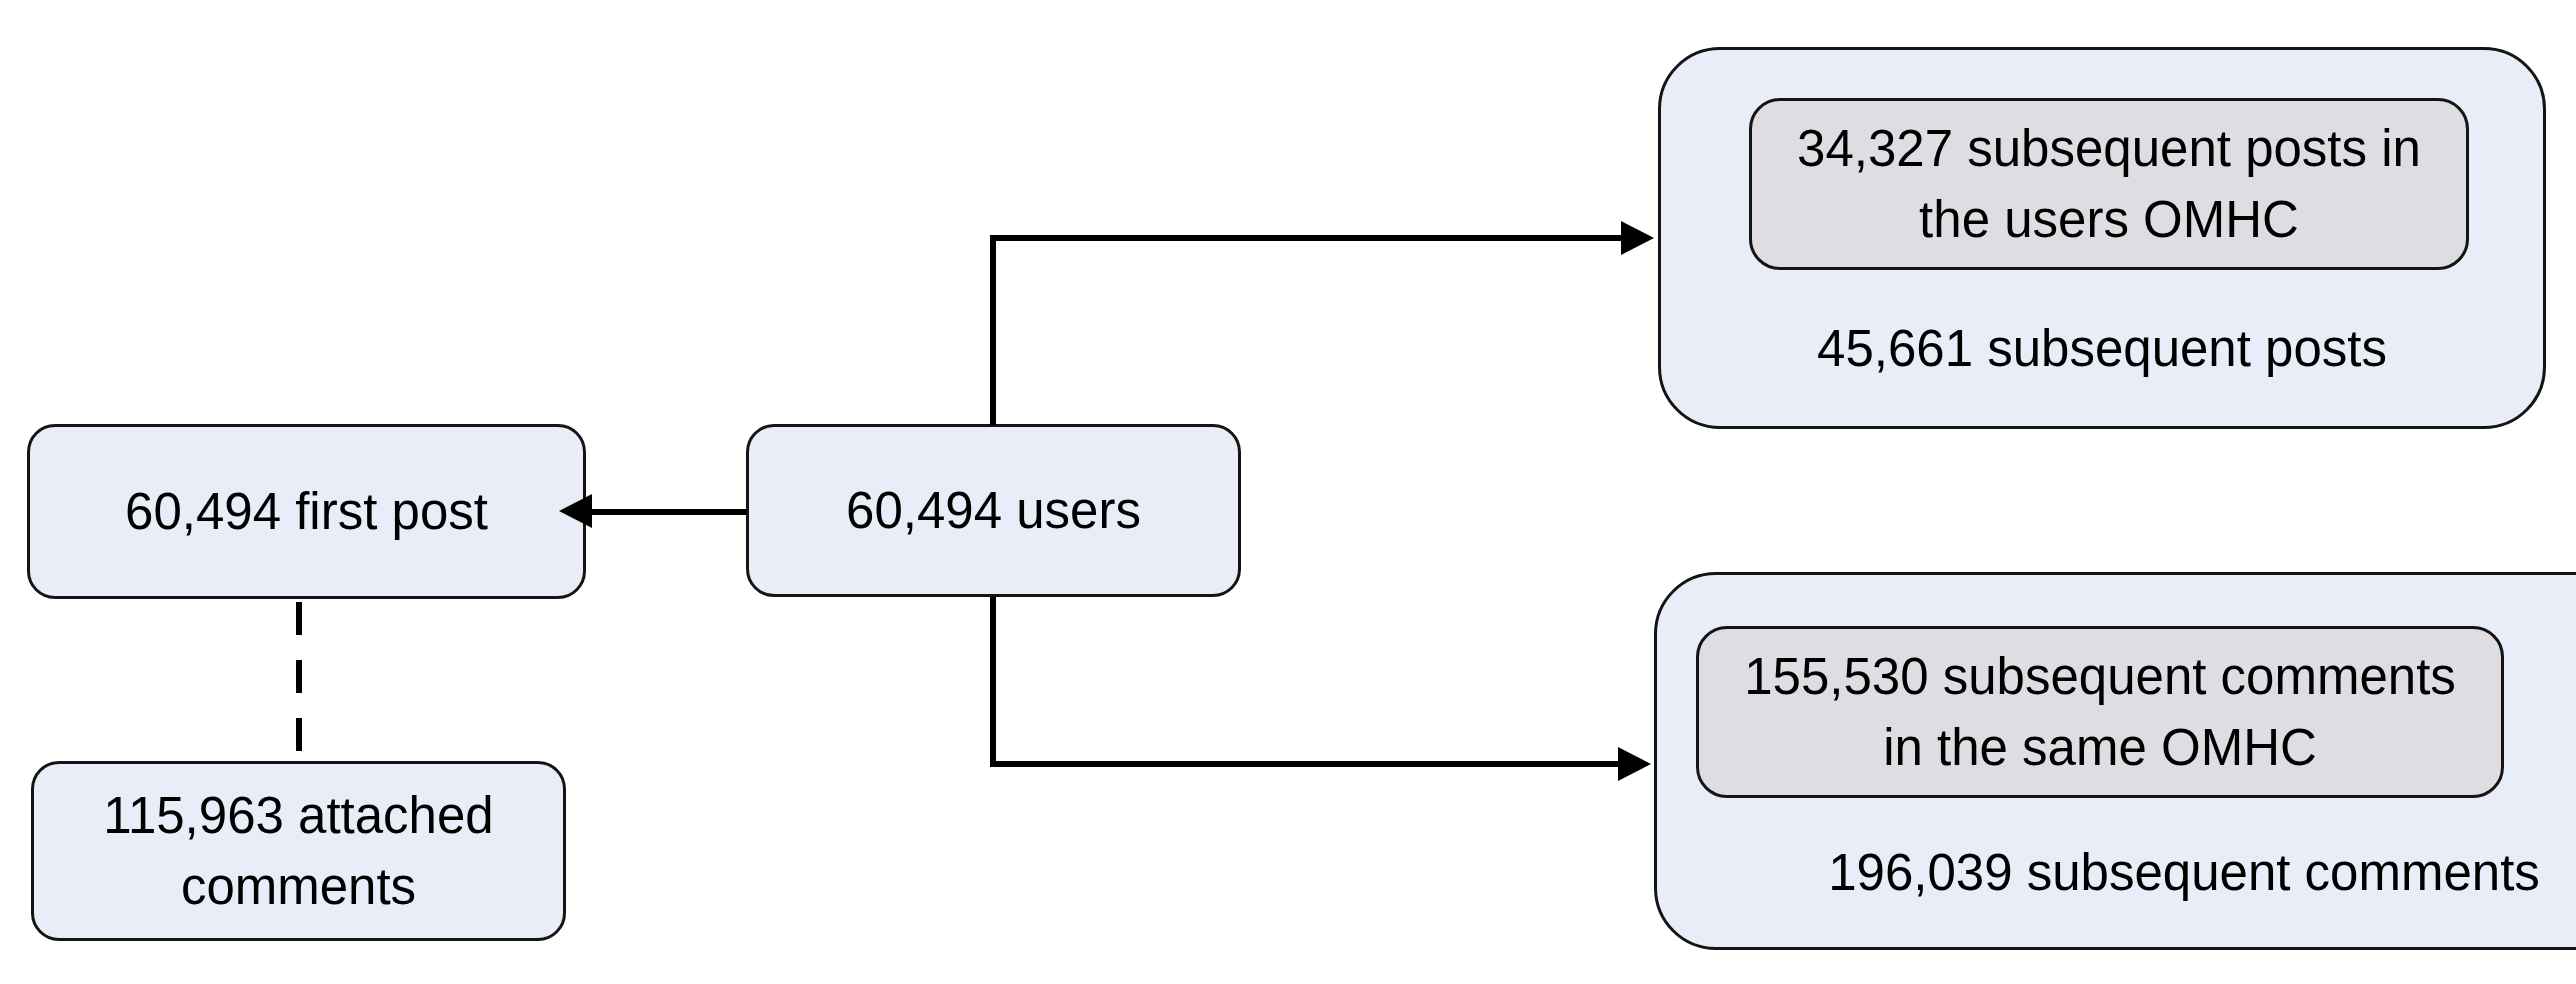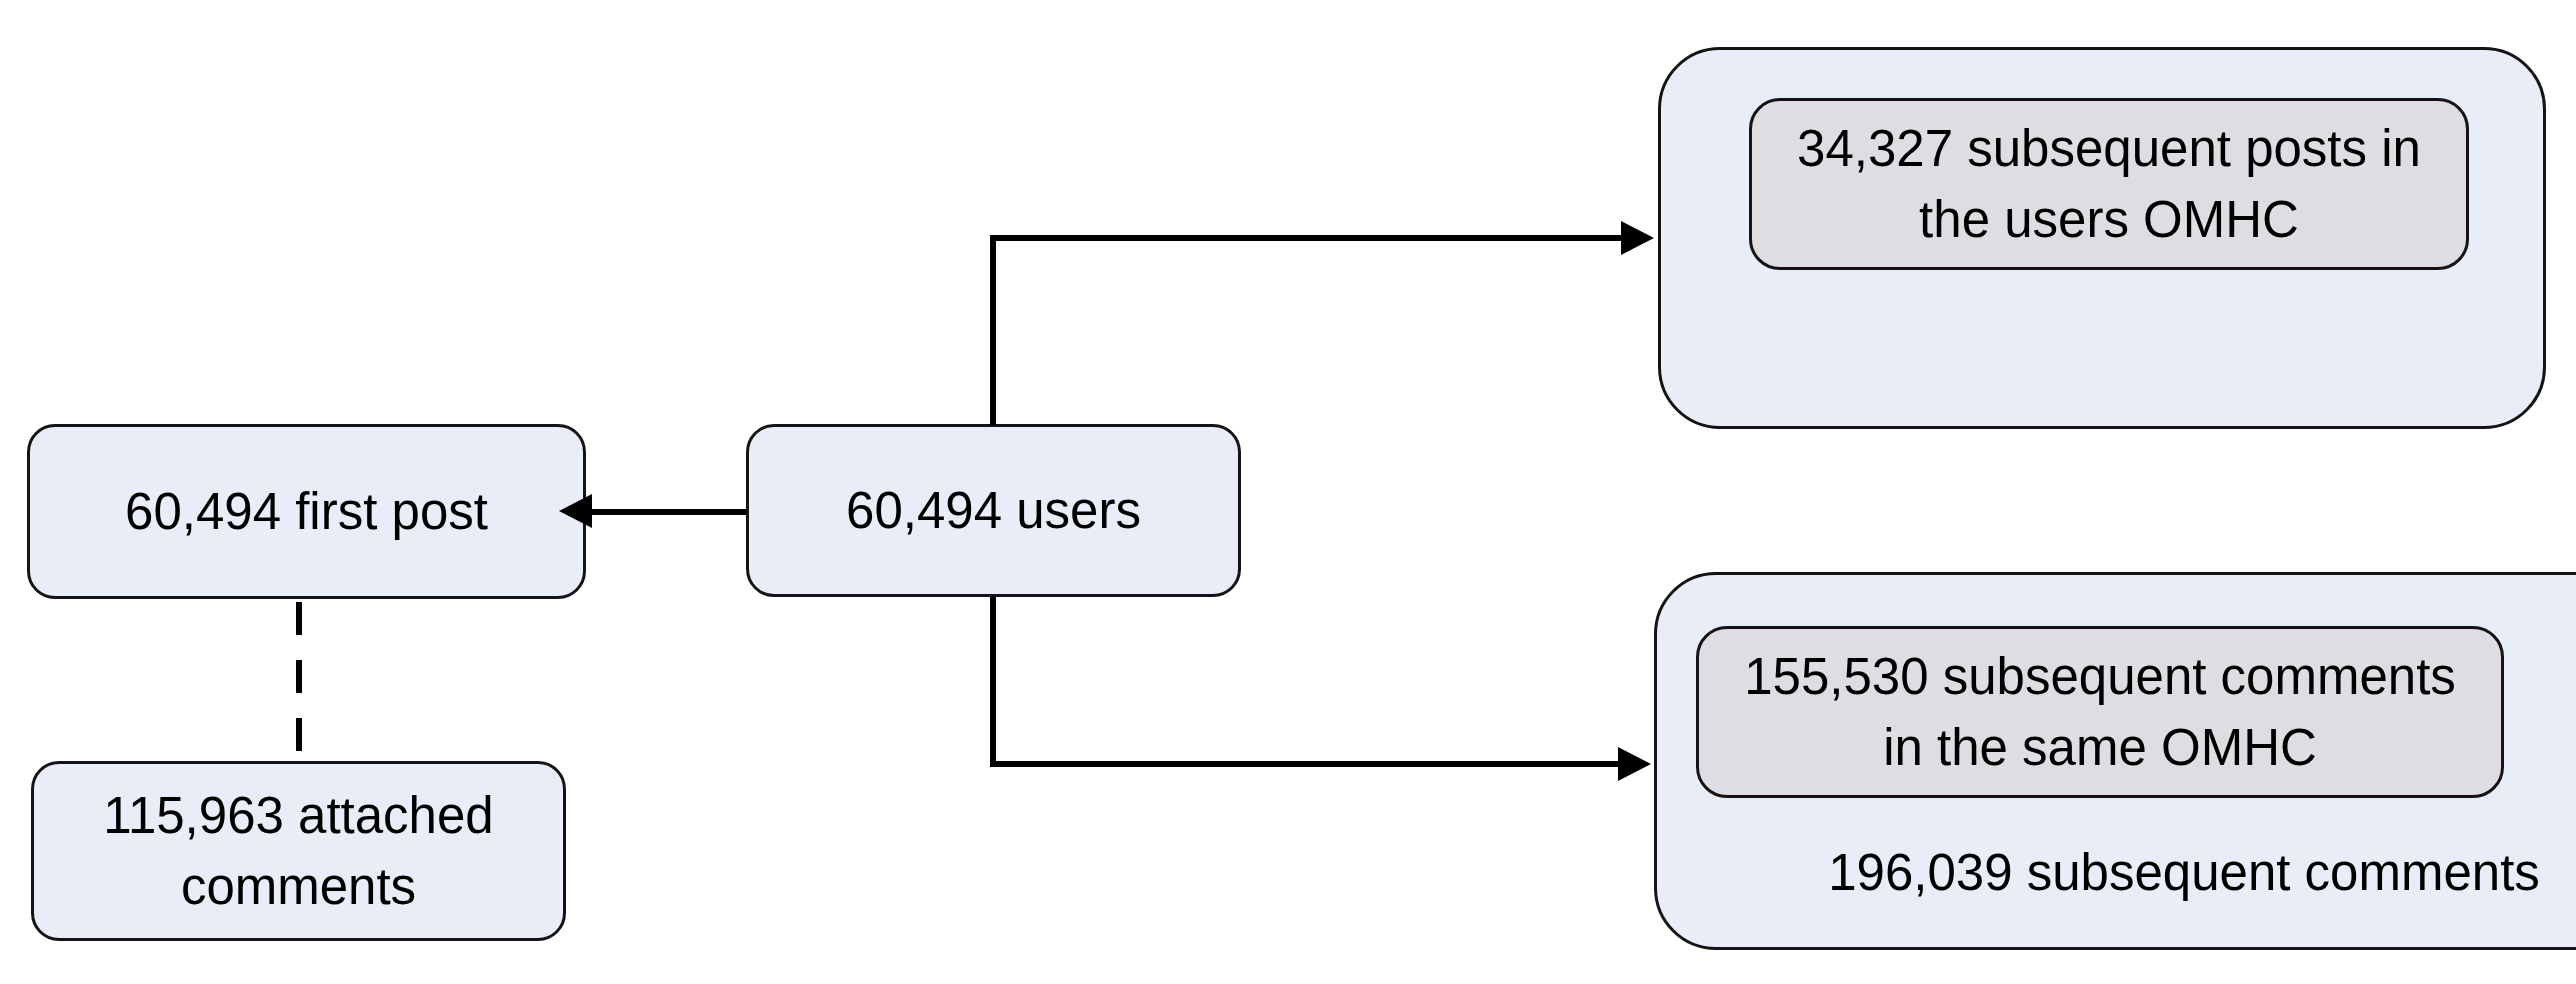--- a/index.html
+++ b/index.html
@@ -97,20 +97,23 @@
 
   <div class="box small" style="left:746px; top:424px; width:495px; height:173px;">
     <span class="txt">60,494 users</span>
   </div>
 
   <div class="box outer" style="left:1658px; top:47px; width:888px; height:382px;">
     <div class="inner-box" style="left:88px; top:48px; width:720px; height:172px;">
       <span class="txt">34,327 subsequent posts in</span>
       <span class="txt">the users OMHC</span>
     </div>
+    <div class="caption-area" style="top:220px; bottom:0;">
+      <span class="txt">45,661 subsequent posts</span>
+    </div>
   </div>
 
   <div class="box outer" style="left:1654px; top:572px; width:1060px; height:378px;">
     <div class="inner-box" style="left:39px; top:51px; width:808px; height:172px;">
       <span class="txt">155,530 subsequent comments</span>
       <span class="txt">in the same OMHC</span>
     </div>
     <div class="caption-area" style="top:223px; bottom:0;border-radius:26px;">
       <span class="txt">196,039 subsequent comments</span>
     </div>

